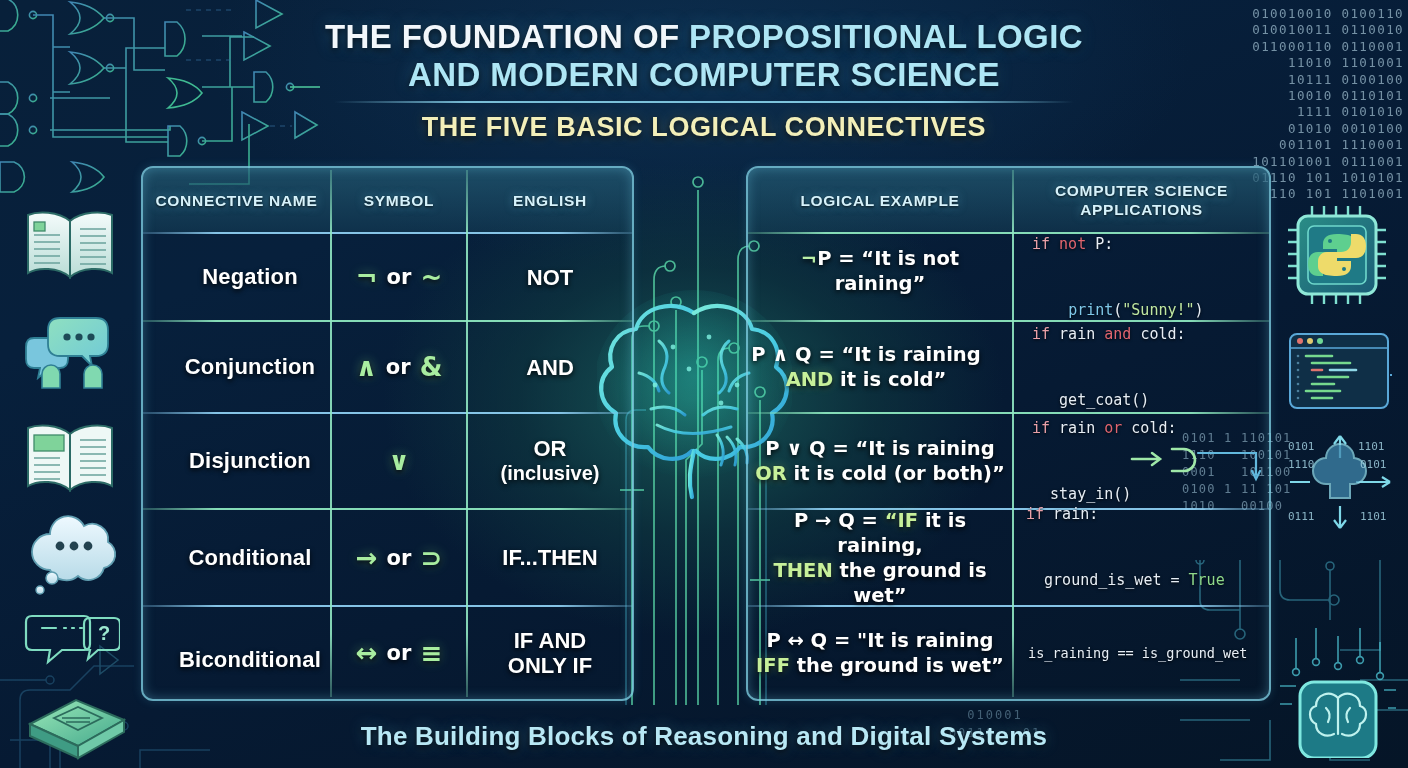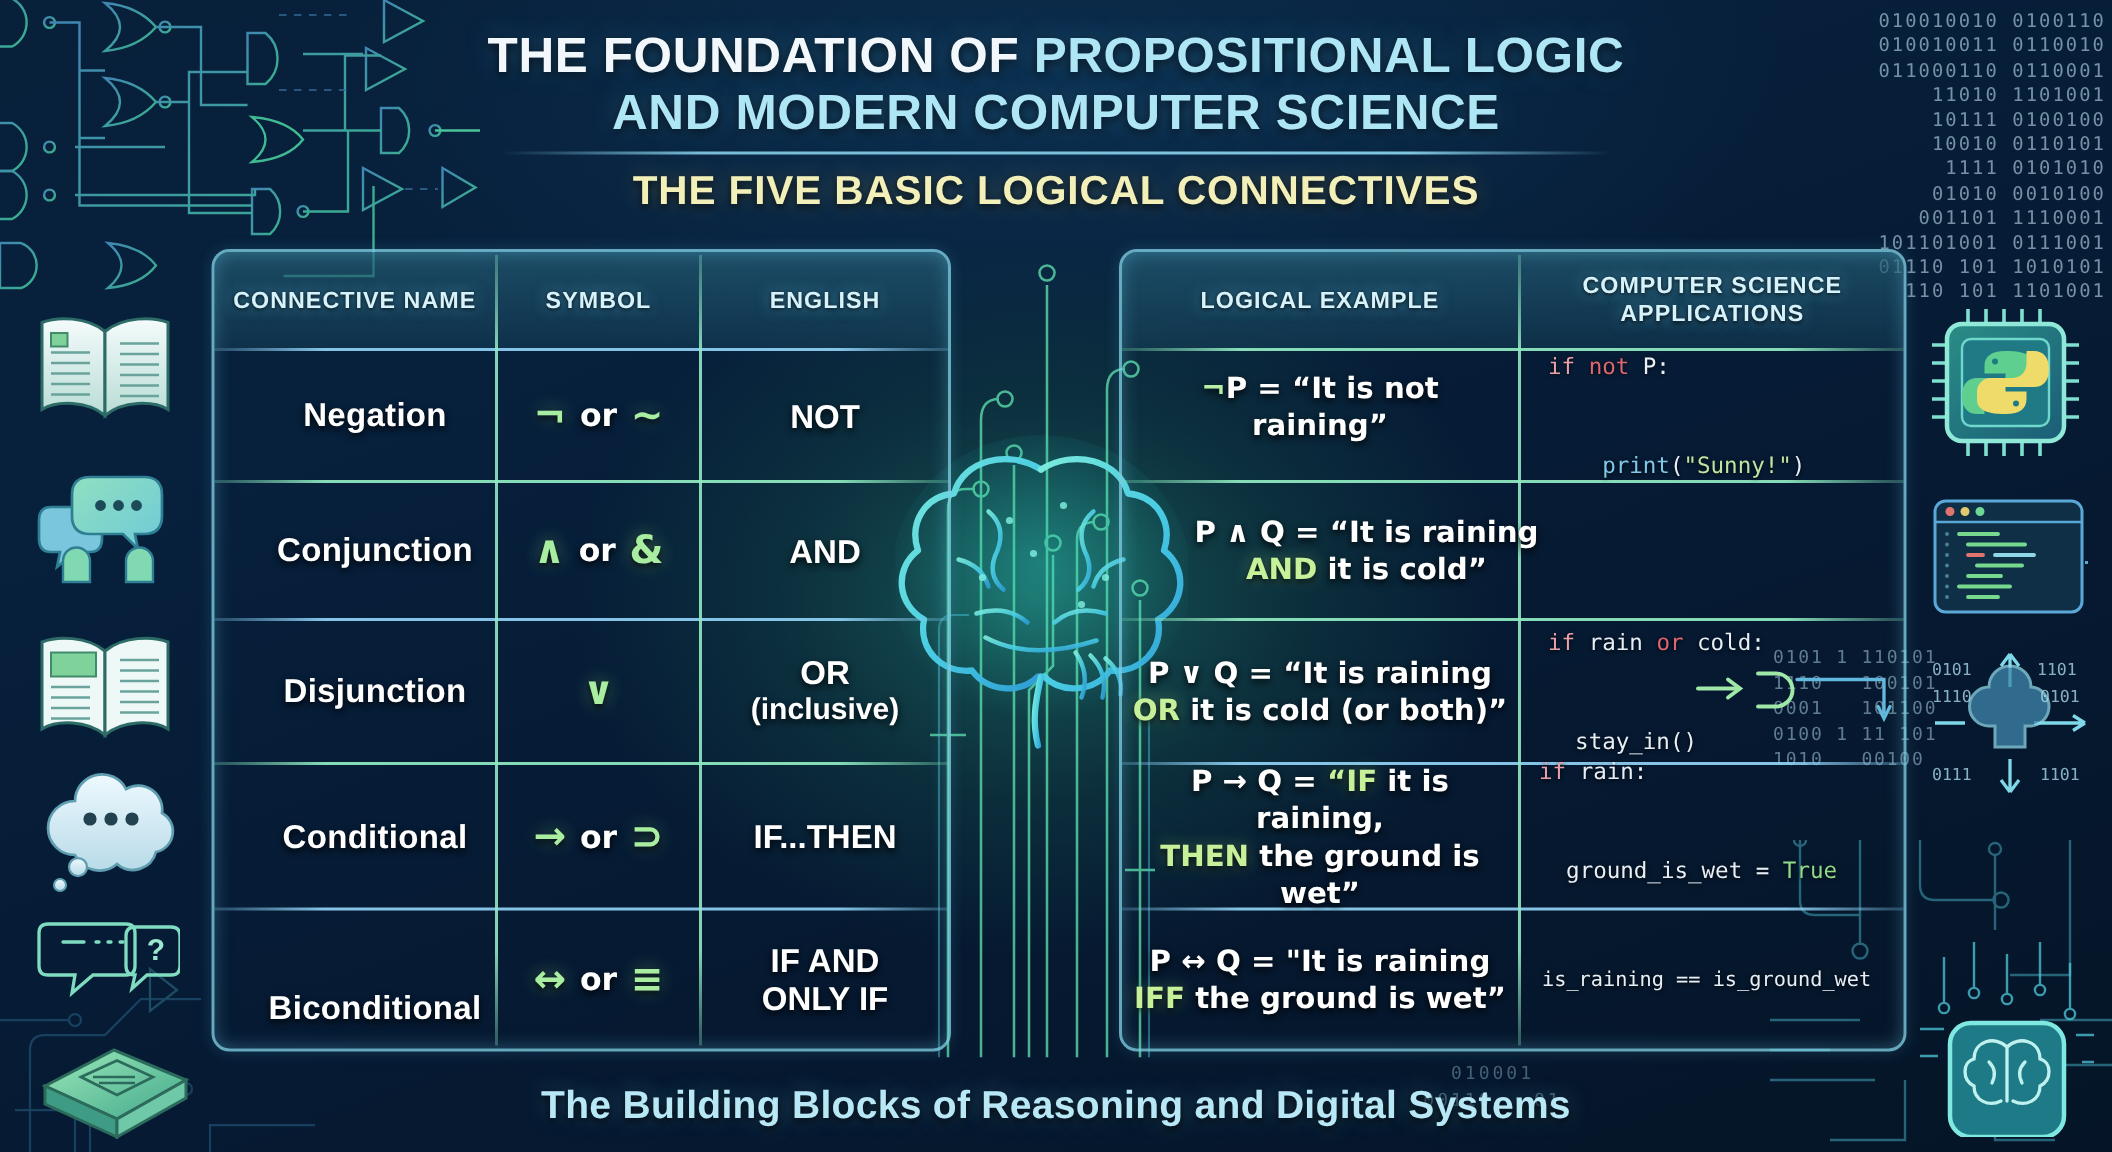--- a/index.html
+++ b/index.html
@@ -571,24 +571,30 @@
 
     <div class="cell name" style="left:2px;top:156px;width:187px;height:90px">
       <span>Conjunction</span>
     </div>
     <div class="cell sym" style="left:191px;top:156px;width:134px;height:90px">
       <span class="g">∧</span>&nbsp;<span class="or">or</span>&nbsp;<span class="g">&amp;</span>
     </div>
     <div class="cell eng" style="left:327px;top:156px;width:164px;height:90px">
       <span>AND</span>
     </div>
-    <div class="cell logic" style="left:638px;top:156px;width:264px;height:90px">
+    <div class="cell logic" style="left:593px;top:156px;width:264px;height:90px">
       <div>
         <div><span>P ∧ Q = </span><span>“It is raining</span></div>
         <div><span class="g">AND</span><span> it is cold”</span></div>
+      </div>
+    </div>
+    <div class="cell code" style="left:873px;top:156px;width:255px;height:90px;padding-left:18px">
+      <div>
+        <div><span class="kw">if</span> <span class="pl">rain</span> <span class="kw2">and</span> <span class="pl">cold:</span></div>
+        <div>   <span class="pl">get_coat()</span></div>
       </div>
     </div>
 
     <div class="cell name" style="left:2px;top:248px;width:187px;height:94px">
       <span>Disjunction</span>
     </div>
     <div class="cell sym" style="left:191px;top:248px;width:134px;height:94px">
       <span class="g">∨</span>
     </div>
     <div class="cell eng" style="left:327px;top:248px;width:164px;height:94px">
@@ -636,21 +642,21 @@
             <path d="M46 2 h12 a11 11 0 0 1 0 22 h-12"></path>
           </g>
           <g fill="none" stroke="#62b8dd" stroke-width="2.2" stroke-linecap="round">
             <path d="M72 6 h58 v22"></path>
               <path d="M126 24 l4 8 l4 -8"></path>
           </g>
         </svg>
       </div>
     </div>
 
-    <div class="cell name" style="left:2px;top:460px;width:187px;height:92px">
+    <div class="cell name" style="left:2px;top:448px;width:187px;height:92px">
       <span>Biconditional</span>
     </div>
     <div class="cell sym" style="left:191px;top:441px;width:134px;height:92px">
       <span class="g">↔</span>&nbsp;<span class="or">or</span>&nbsp;<span class="g">≡</span>
     </div>
     <div class="cell eng" style="left:327px;top:441px;width:164px;height:92px">
       <div>
         <div>IF AND</div>
         <div>ONLY IF</div>
       </div>

